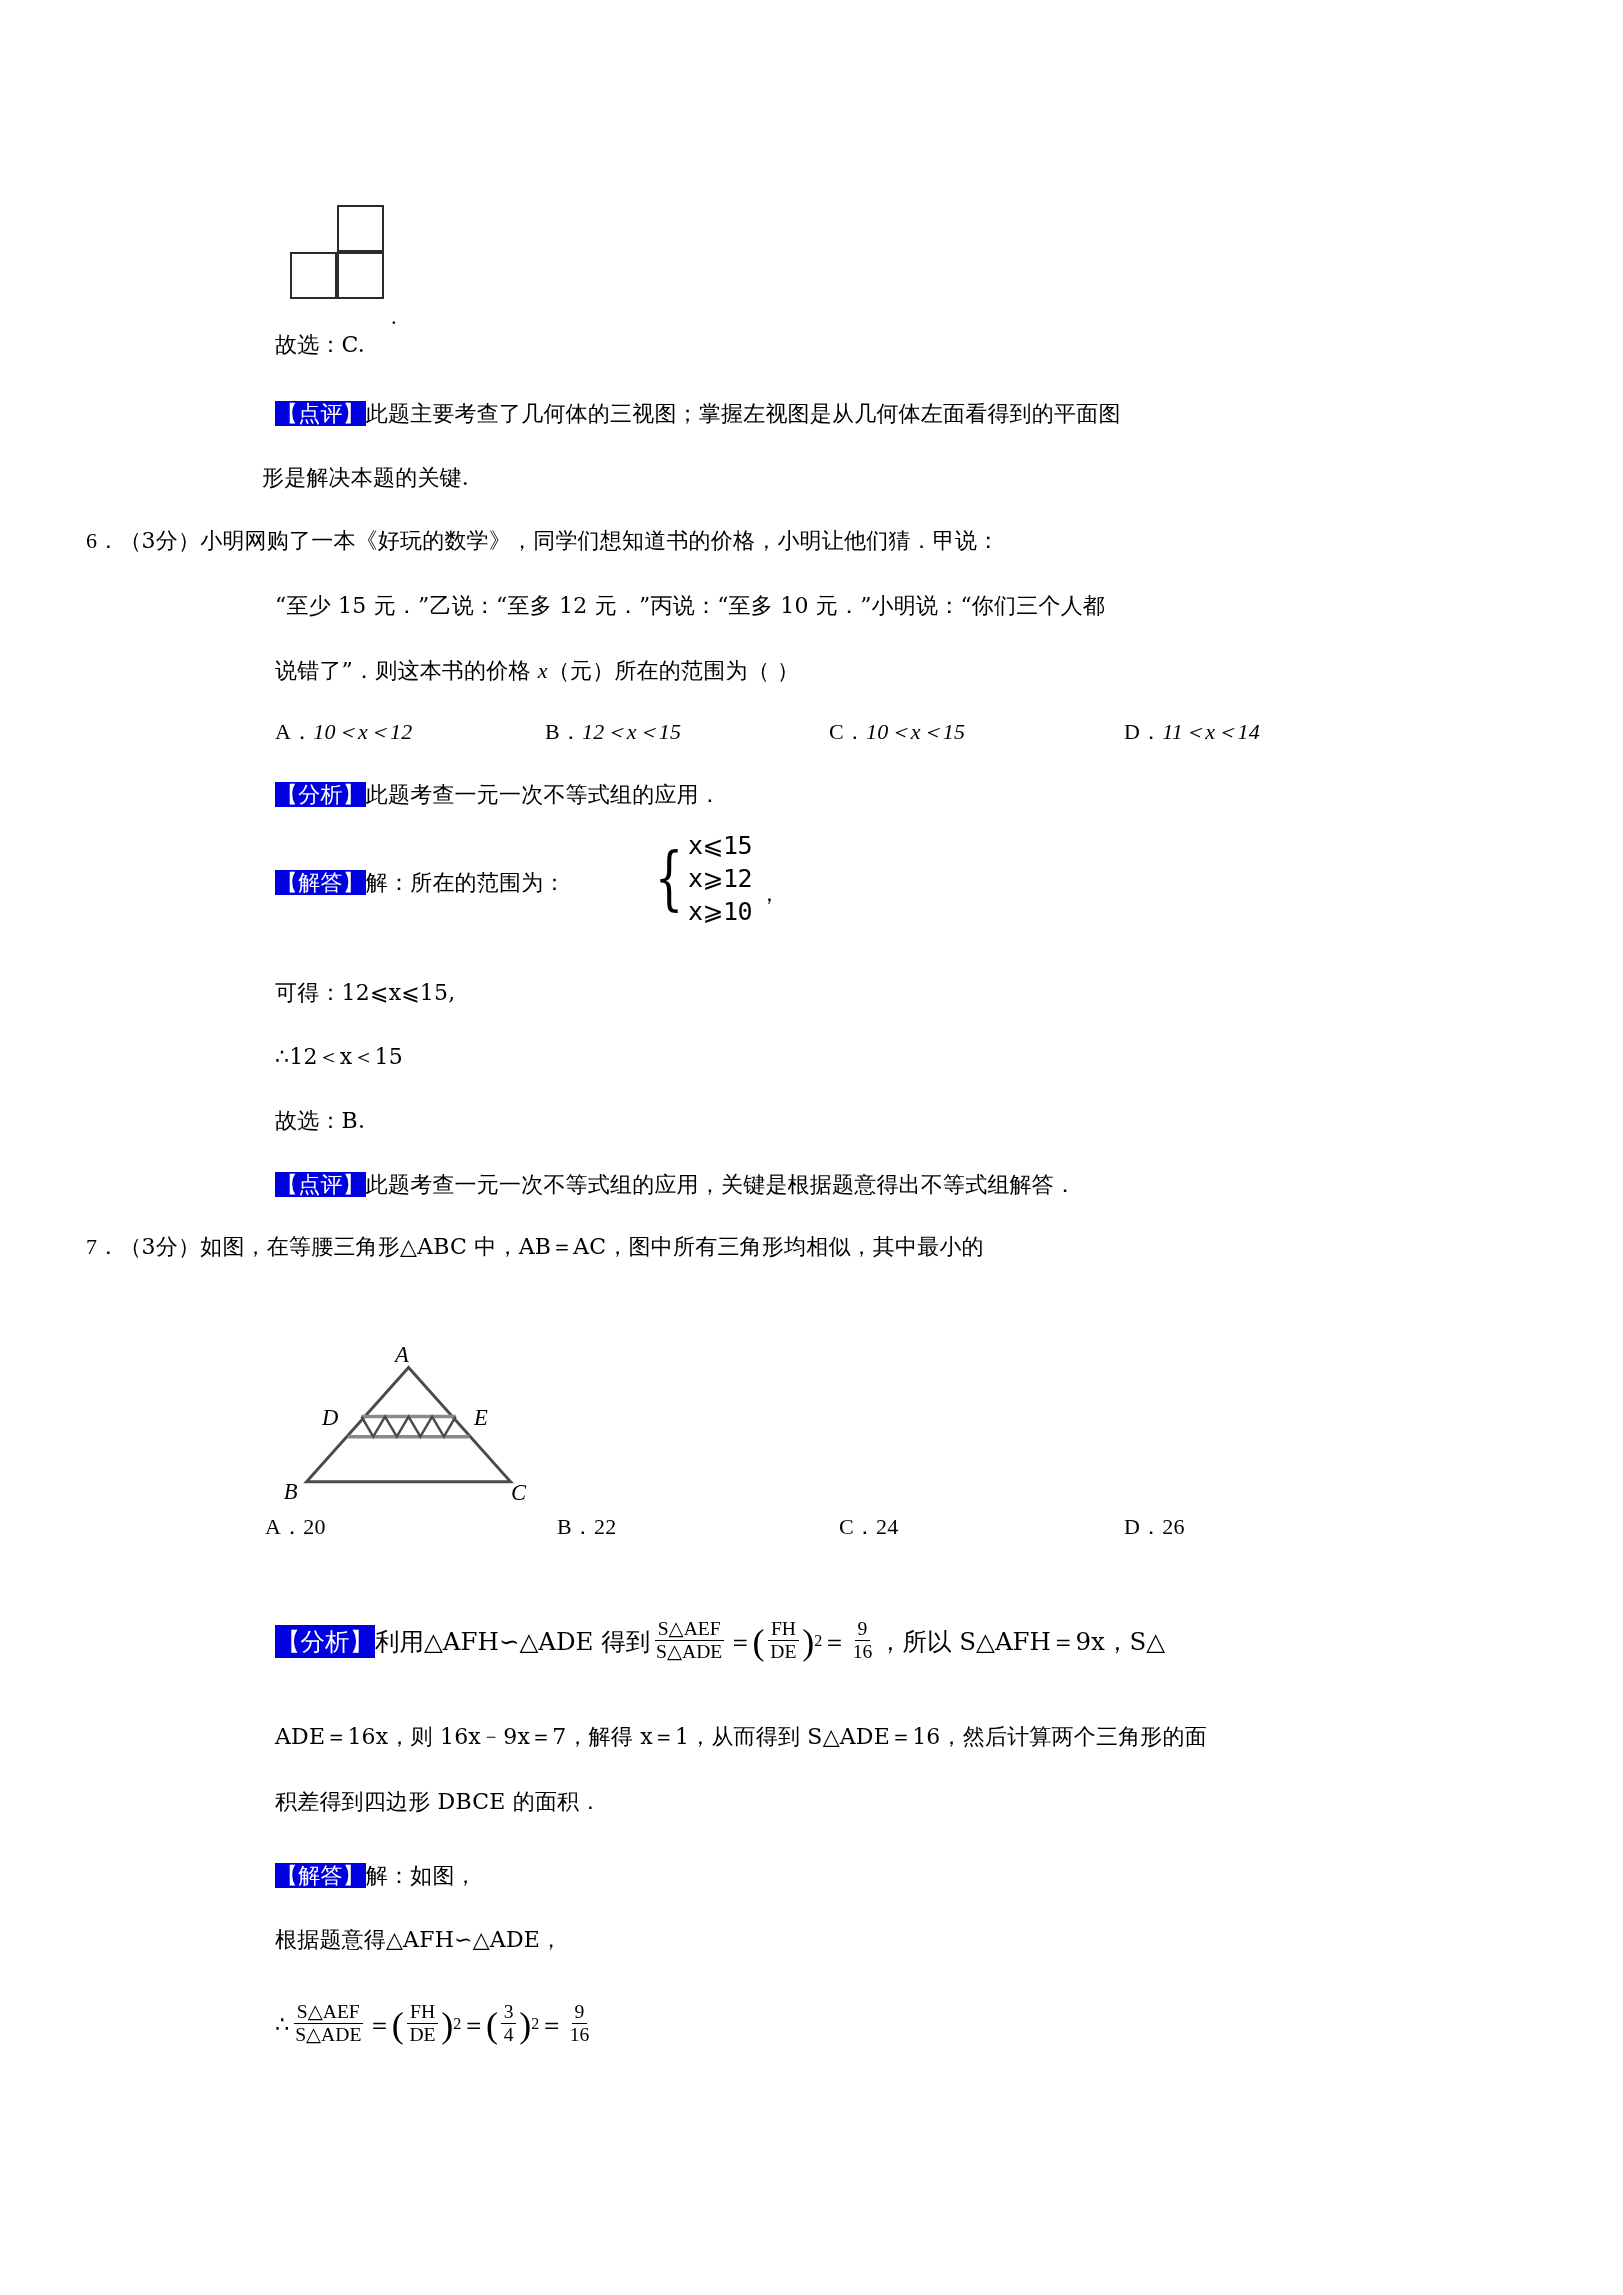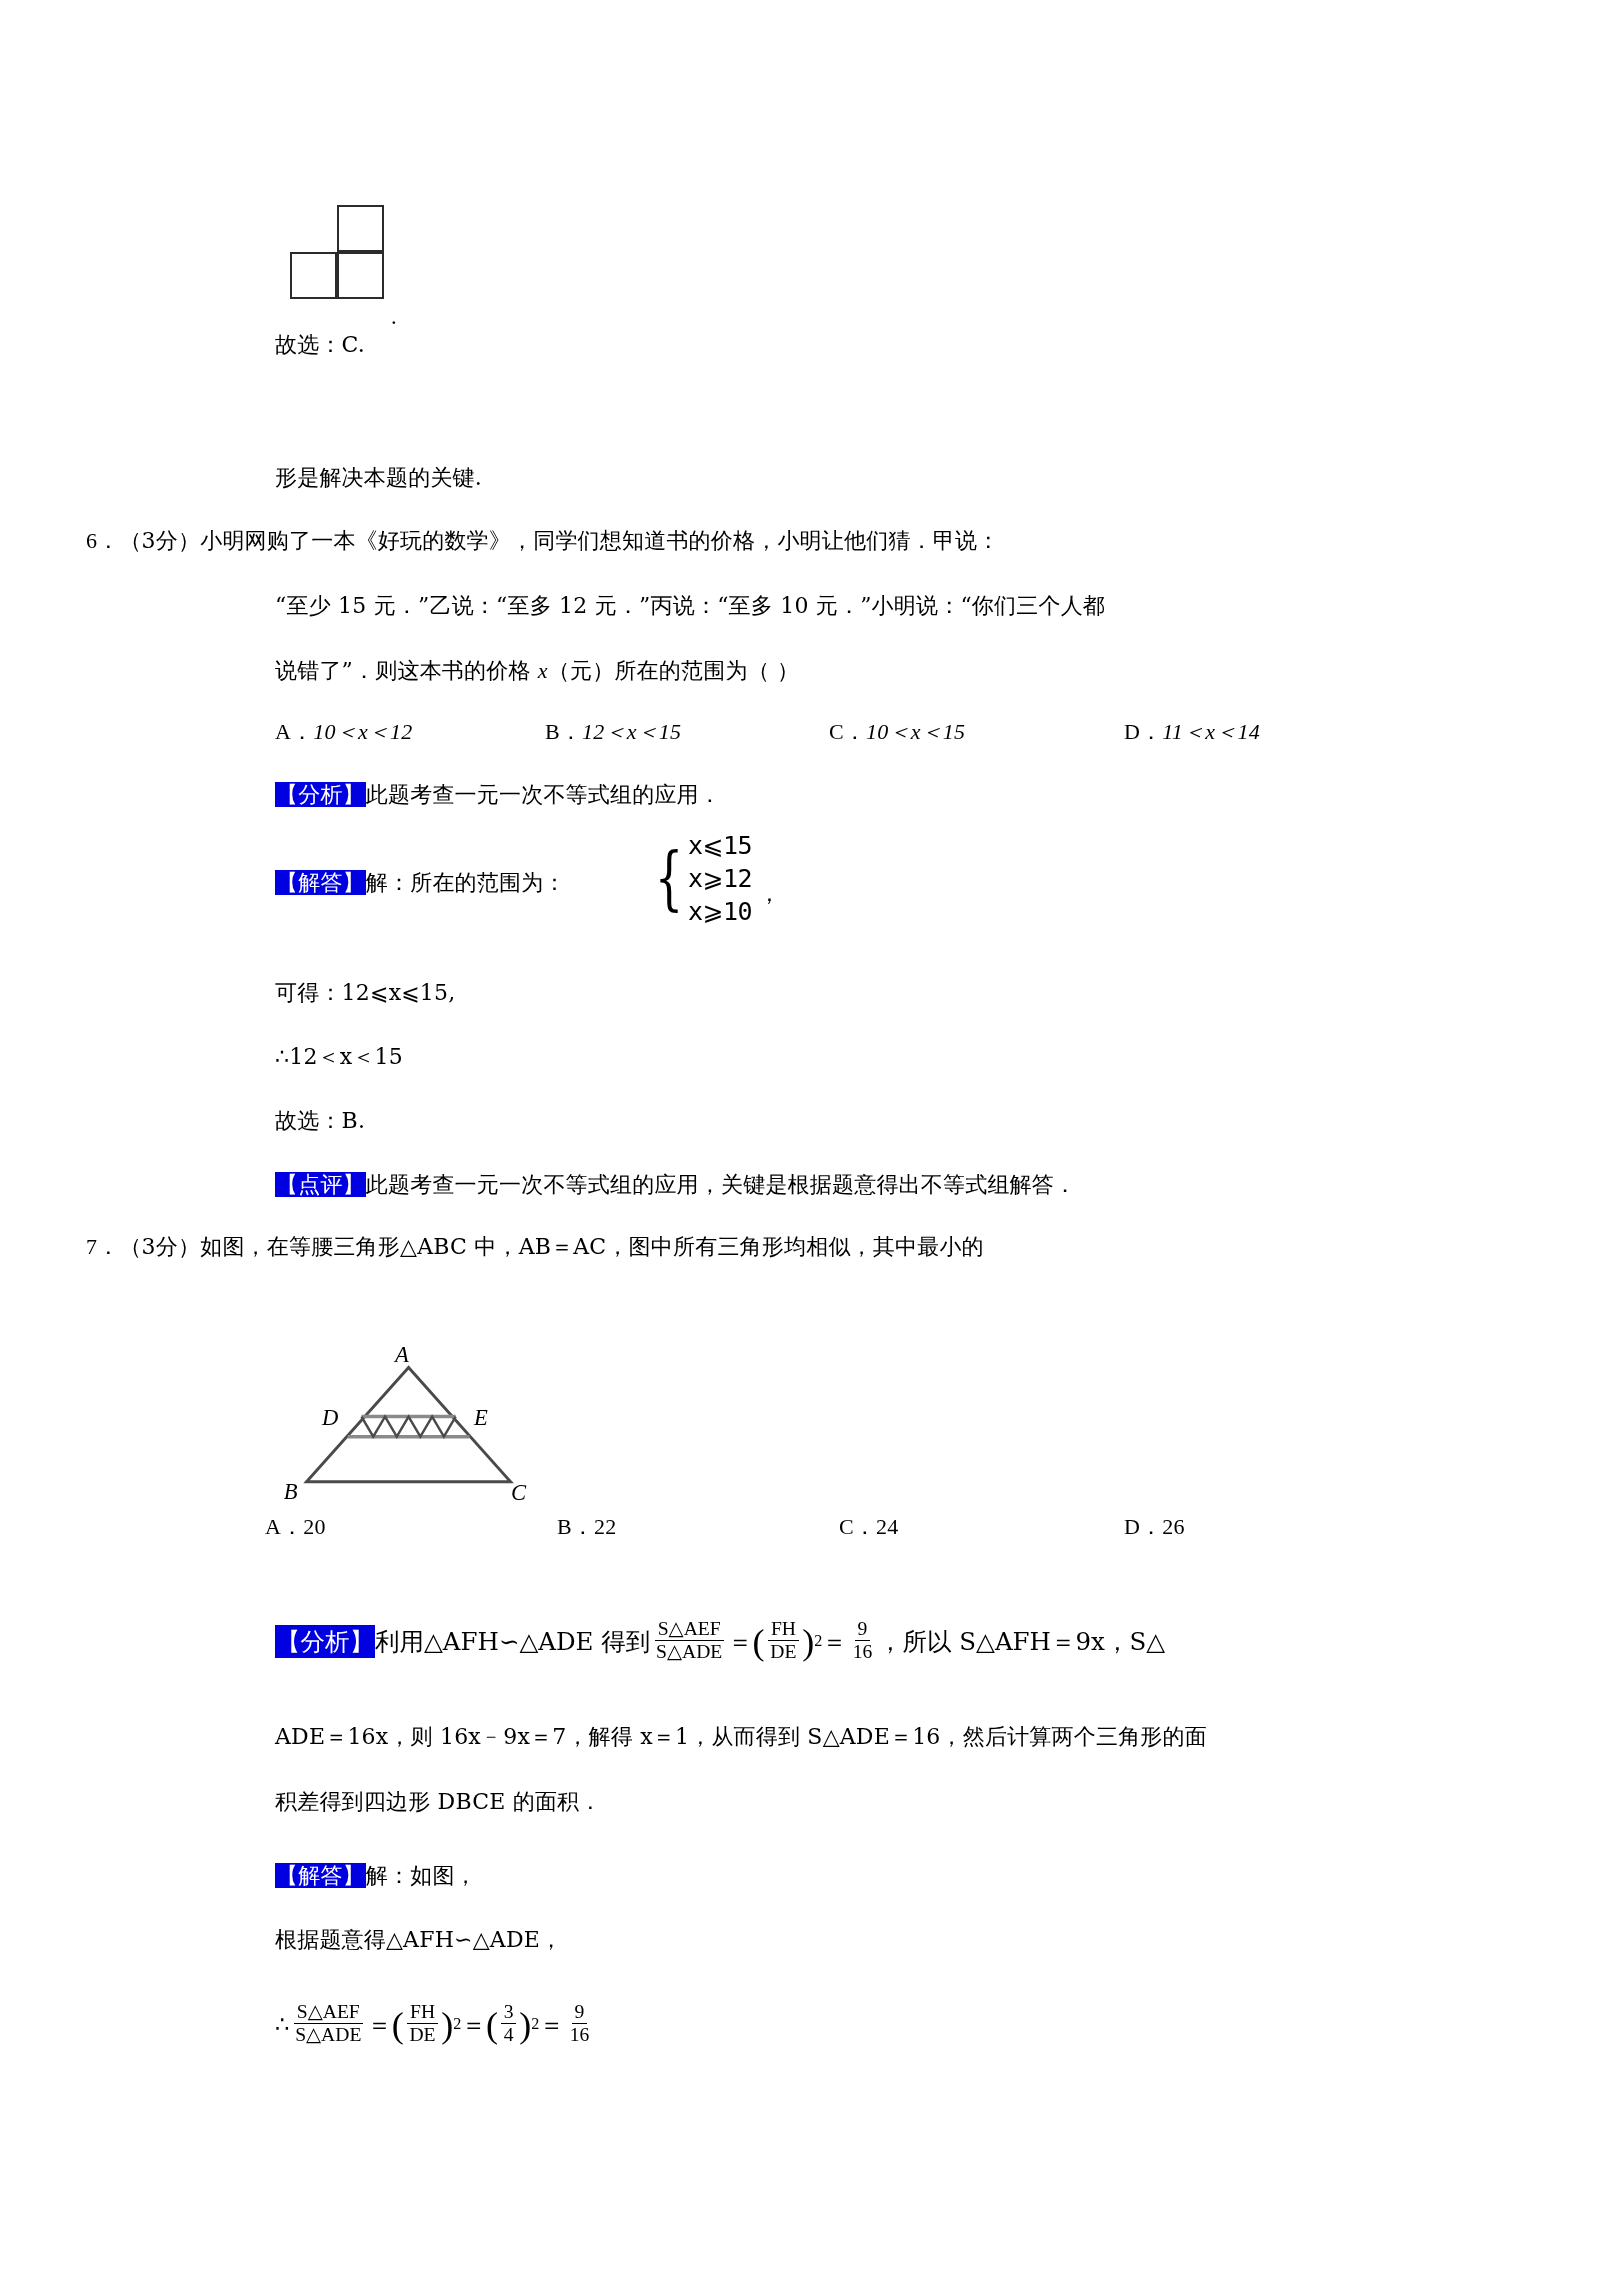--- a/index.html
+++ b/index.html
@@ -159,21 +159,24 @@
 
   <div class="lshape">
     <div class="sq sq-tr"></div>
     <div class="sq sq-bl"></div>
     <div class="sq sq-br"></div>
   </div>
   <div class="period-dot">.</div>
 
   <div class="ln cn" style="left:275px; top:334px;">故选：C.</div>
 
-  <div class="ln cn" style="left:275px; top:467px;">形是解决本题的关键.</div>
+  <div class="ln" style="left:275px; top:403px;">
+    <span class="tag">【点评】</span><span class="cn">此题主要考查了几何体的三视图；掌握左视图是从几何体左面看得到的平面图</span>
+  </div>
+  <div class="ln cn" style="left:262px; top:467px;">形是解决本题的关键.</div>
 
   <div class="ln" style="left:86px; top:530px;">
     <span>6</span><span>．</span><span class="cn">（3分）</span><span class="cn">小明网购了一本《好玩的数学》，同学们想知道书的价格，小明让他们猜．甲说：</span>
   </div>
   <div class="ln cn" style="left:275px; top:595px;">“至少 15 元．”乙说：“至多 12 元．”丙说：“至多 10 元．”小明说：“你们三个人都</div>
   <div class="ln" style="left:275px; top:660px;">
     <span class="cn">说错了”．则这本书的价格 </span><span class="it">x</span><span class="cn">（元）所在的范围为（      ）</span>
   </div>
 
   <div class="ln" style="left:275px; top:721px;">

